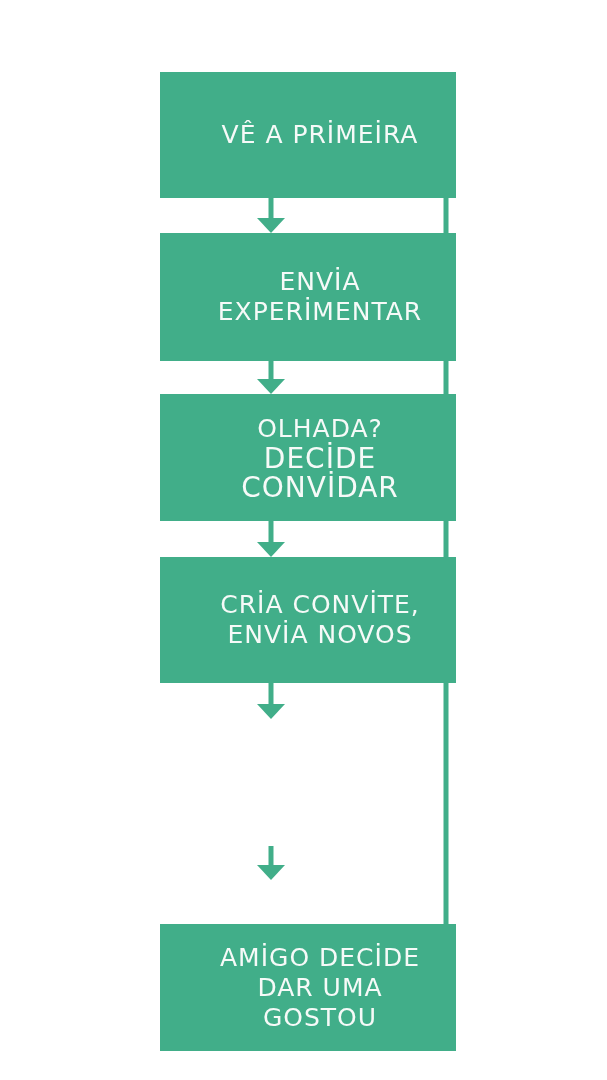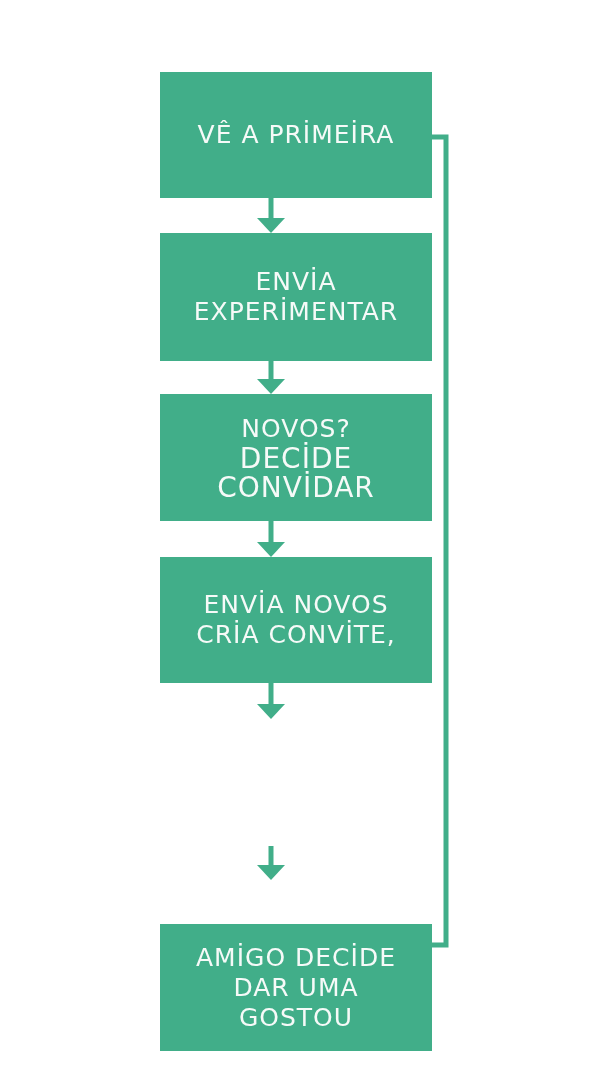--- a/index.html
+++ b/index.html
@@ -29,20 +29,21 @@
     color: var(--node-text, #f6faf8);
     display: flex;
     flex-direction: column;
     justify-content: center;
     align-items: center;
     text-align: center;
     font-size: 25px;
     line-height: 30px;
     font-weight: 500;
     letter-spacing: 1px;
+    padding-left: 24px;
   }
   .node .line { display: block; }
   .line-small { font-size: 28px; line-height: 29px; }
   .node-1 { top: 72px;  height: 126px; }
   .node-2 { top: 233px; height: 128px; }
   .node-3 { top: 394px; height: 127px; }
   .node-4 { top: 557px; height: 126px; }
   .node-5 { top: 719px; height: 127px; }
   .node-6 { top: 924px; height: 127px; }
 </style>
@@ -75,27 +76,27 @@
   <div class="node node-1">
     <span class="line">VÊ A PRİMEİRA</span>
   </div>
 
   <div class="node node-2">
     <span class="line">ENVİA</span>
     <span class="line">EXPERİMENTAR</span>
   </div>
 
   <div class="node node-3">
-    <span class="line">NOVOS?</span>
+    <span class="line">OLHADA?</span>
     <span class="line line-small">DECİDE CONVİDAR</span>
   </div>
 
   <div class="node node-4">
+    <span class="line">CRİA CONVİTE,</span>
     <span class="line">ENVİA NOVOS</span>
-    <span class="line">CRİA CONVİTE,</span>
   </div>
 
 
   <div class="node node-6">
     <span class="line">AMİGO DECİDE</span>
     <span class="line">DAR UMA</span>
     <span class="line">GOSTOU</span>
   </div>
 
 </div>

